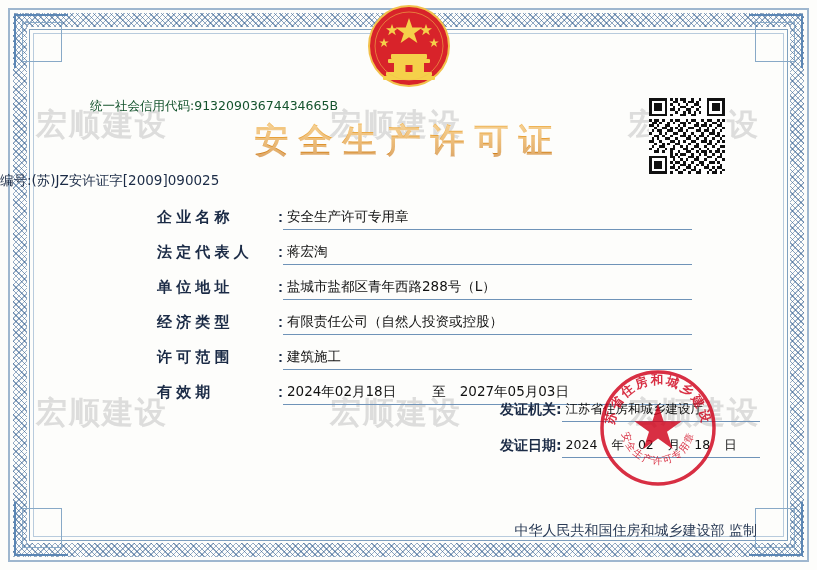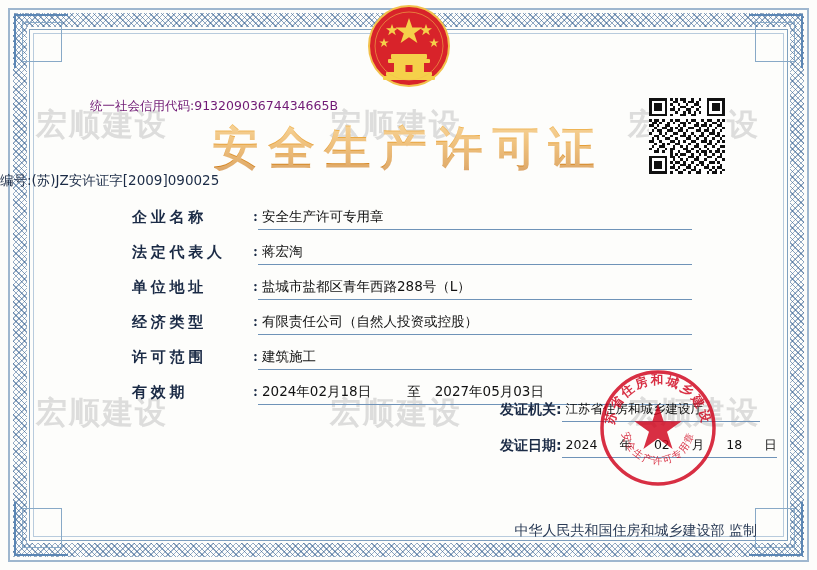--- a/index.html
+++ b/index.html
@@ -114,39 +114,39 @@
   .wm4 { left: 36px;  top: 392px; }
   .wm5 { left: 330px; top: 392px; }
   .wm6 { left: 628px; top: 392px; }
 
   
   .credit-code {
     position: absolute;
     left: 90px;
     top: 98px;
     font-size: 12.5px;
-    color: #701a75;
+    color: #14532d;
     font-family: "DejaVu Sans", sans-serif;
     white-space: nowrap;
   }
 
   .qr {
     position: absolute;
     right: 92px;
     top: 98px;
     width: 76px;
     height: 76px;
   }
 
   .main-title {
     position: absolute;
     left: 0; right: 0;
     top: 118px;
     text-align: center;
-    font-size: 46px;
+    font-size: 34px;
     font-weight: bold;
     letter-spacing: 10px;
     font-family: "DejaVu Sans", sans-serif;
     background: linear-gradient(180deg, #f5c36b 0%, #e8a23a 40%, #d4841f 75%, #b8651a 100%);
     -webkit-background-clip: text;
     background-clip: text;
     color: transparent;
     text-shadow: 0 1px 0 rgba(255,255,255,0.35);
   }
 
@@ -169,25 +169,26 @@
     display: flex;
     align-items: flex-end;
     height: 32px;
     margin-bottom: 3px;
   }
   .field-label {
     width: 126px;
     font-size: 15px;
     font-weight: bold;
     color: #1b2b46;
-    font-family: Liberation Serif, serif;
+    font-family: Liberation Sans, sans-serif;
     display: flex;
     justify-content: space-between;
     padding-bottom: 3px;
     box-sizing: border-box;
+    margin-left: 25px;
   }
   .field-label span { display: inline-block; }
   .field-label .colon { width: 8px; text-align: right; }
   .field-value {
     flex: 1;
     font-size: 13.5px;
     color: #111;
     font-family: "DejaVu Sans", sans-serif;
     border-bottom: 1px solid #6f93b8;
     padding-bottom: 3px;
@@ -236,21 +237,21 @@
   }
   .issuer-date-value {
     flex: 1;
     display: flex;
     align-items: baseline;
     border-bottom: 1px solid #6f93b8;
     padding-bottom: 3px;
     padding-left: 4px;
     font-size: 12.5px;
     color: #111;
-    gap: 22px;
+    gap: 14px;
   }
 
   
   .seal {
     position: absolute;
     left: 596px;
     top: 366px;
     width: 124px;
     height: 124px;
     pointer-events: none;

